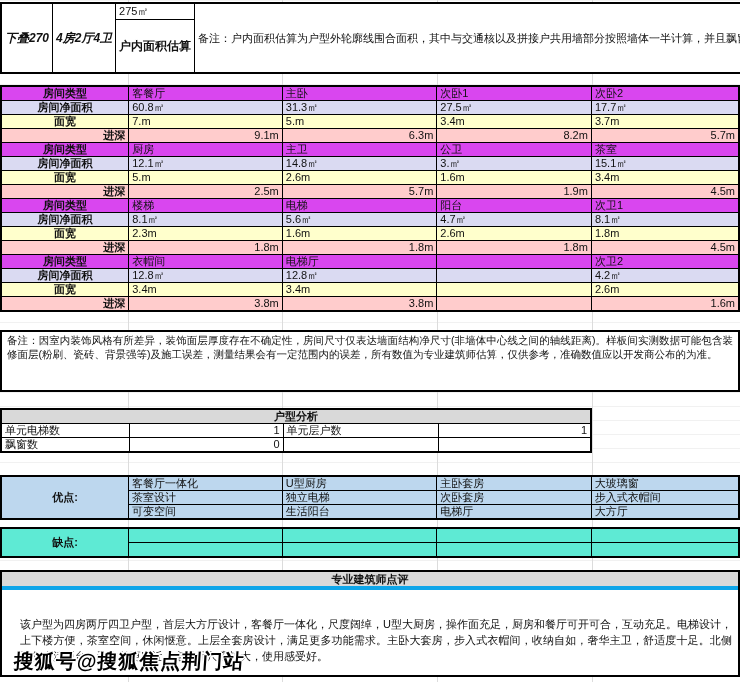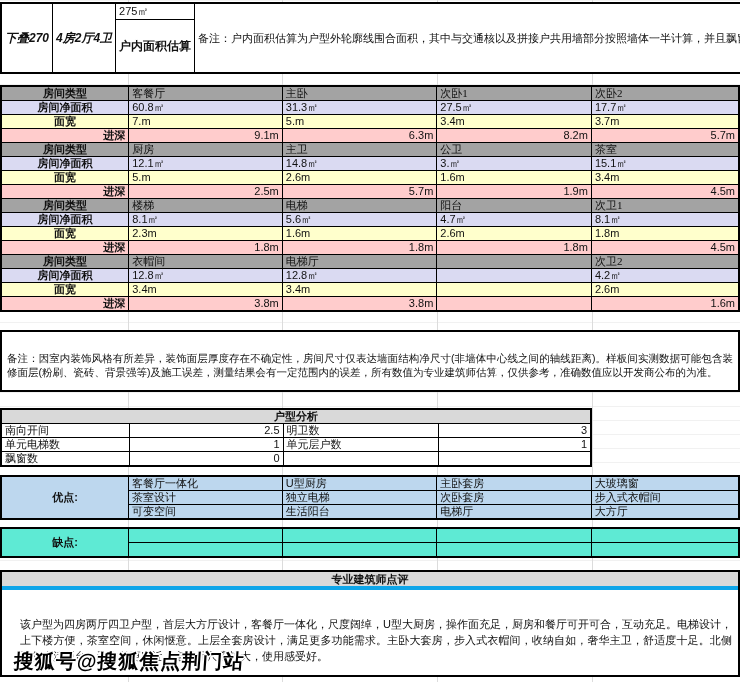--- a/index.html
+++ b/index.html
@@ -18,34 +18,34 @@
   table.t td{border:1px solid #000;font-size:11px;height:13px;line-height:13px;
           padding:0 3px;overflow:hidden;white-space:nowrap;vertical-align:middle;}
   .c0{width:128px}.c1{width:154px}.c2{width:155px}.c3{width:155px}.c4{width:148px}
   .c3r{width:303px}.ca3{width:153px}
   td.lbl{font-weight:bold;text-align:center;}
   td.ttl{background:#d9d9d9;font-weight:bold;text-align:center;}
   td.ttl .small{font-weight:bold;font-size:9px;}
   tr.ra td{background:#dadaf2;}
   tr.rw td{background:#ffffcc;}
   tr.rd td{background:#ffcccc;text-align:right;}
-  tr.rt td{background:#a3a3a3;font-family:Liberation Serif, serif;}
+  tr.rt td{background:#d946ef;}
   
   .t-top{top:2px;}
   .t-top td.big{font-size:12px;font-weight:bold;text-align:center;font-style:italic;}
   .t-top td.h16{height:15px;}
   .t-top td.h52{height:52px;font-weight:bold;font-size:12px;}
   td.noteCell{font-size:10.5px;line-height:13.5px;white-space:normal;text-align:justify;
               vertical-align:top;padding:2px 5px;font-weight:normal;}
   
   .t-main{top:85px;}
   
   .notebox{position:absolute;top:330px;left:0;width:740px;height:62px;box-sizing:border-box;
            border:2px solid #000;background:#fff;font-size:10.5px;line-height:13.5px;
-           padding:20px 5px;text-align:justify;}
+           padding:2px 5px;text-align:justify;}
   
   .t-analysis{top:408px;}
   .t-analysis td.num{text-align:right;}
   td.ghost{border:none;background:transparent;}
   
   .t-pros{top:475px;}
   .t-pros td{background:#bdd7ee;height:13px;}
   .t-cons{top:527px;}
   .t-cons td{background:#5eead4;height:13px;}
   
@@ -216,26 +216,20 @@
         <col class="c0">
         <col class="c1">
         <col class="c2">
         <col class="ca3">
       </colgroup>
     <tbody>
         <tr>
       <td class="ttl" colspan="4">户型分析</td>
     </tr>
     <tr>
-      <td>南向开间</td>
-      <td class="num">2.5</td>
-      <td>明卫数</td>
-      <td class="num">3</td>
-    </tr>
-    <tr>
       <td>单元电梯数</td>
       <td class="num">1</td>
       <td>单元层户数</td>
       <td class="num">1</td>
     </tr>
     <tr>
       <td>飘窗数</td>
       <td class="num">0</td>
       <td class="ghost"></td>
       <td class="ghost"></td>

